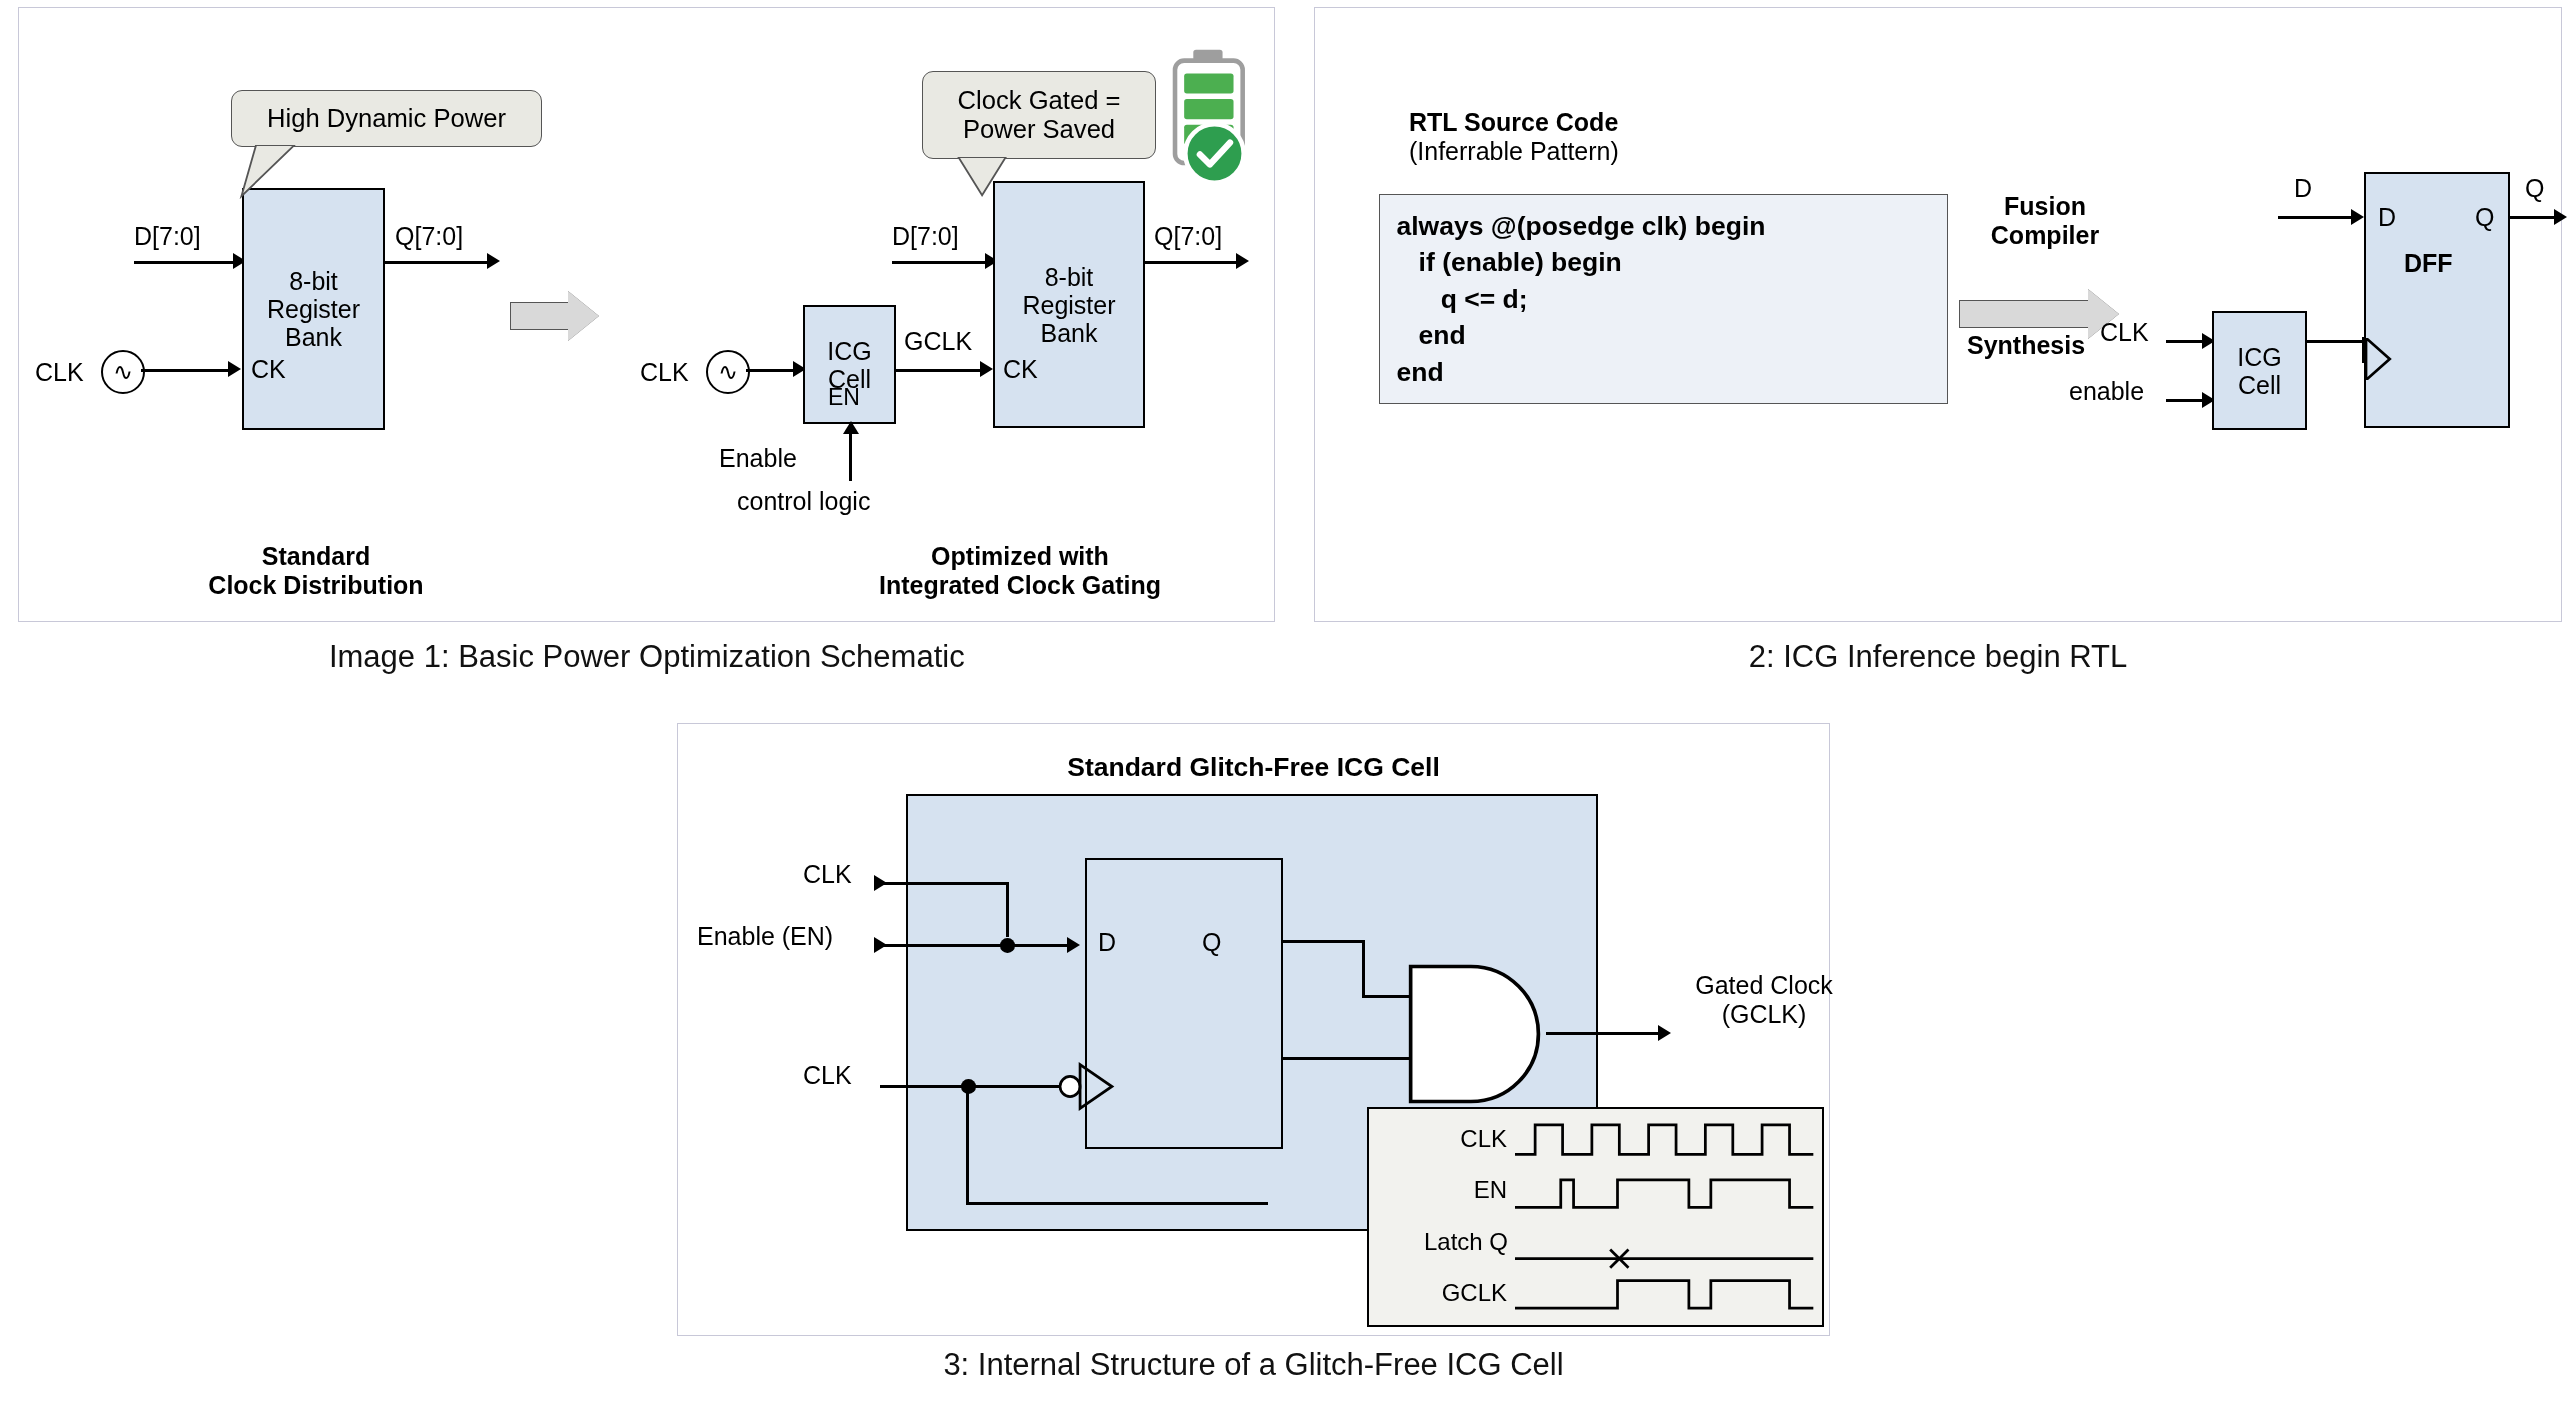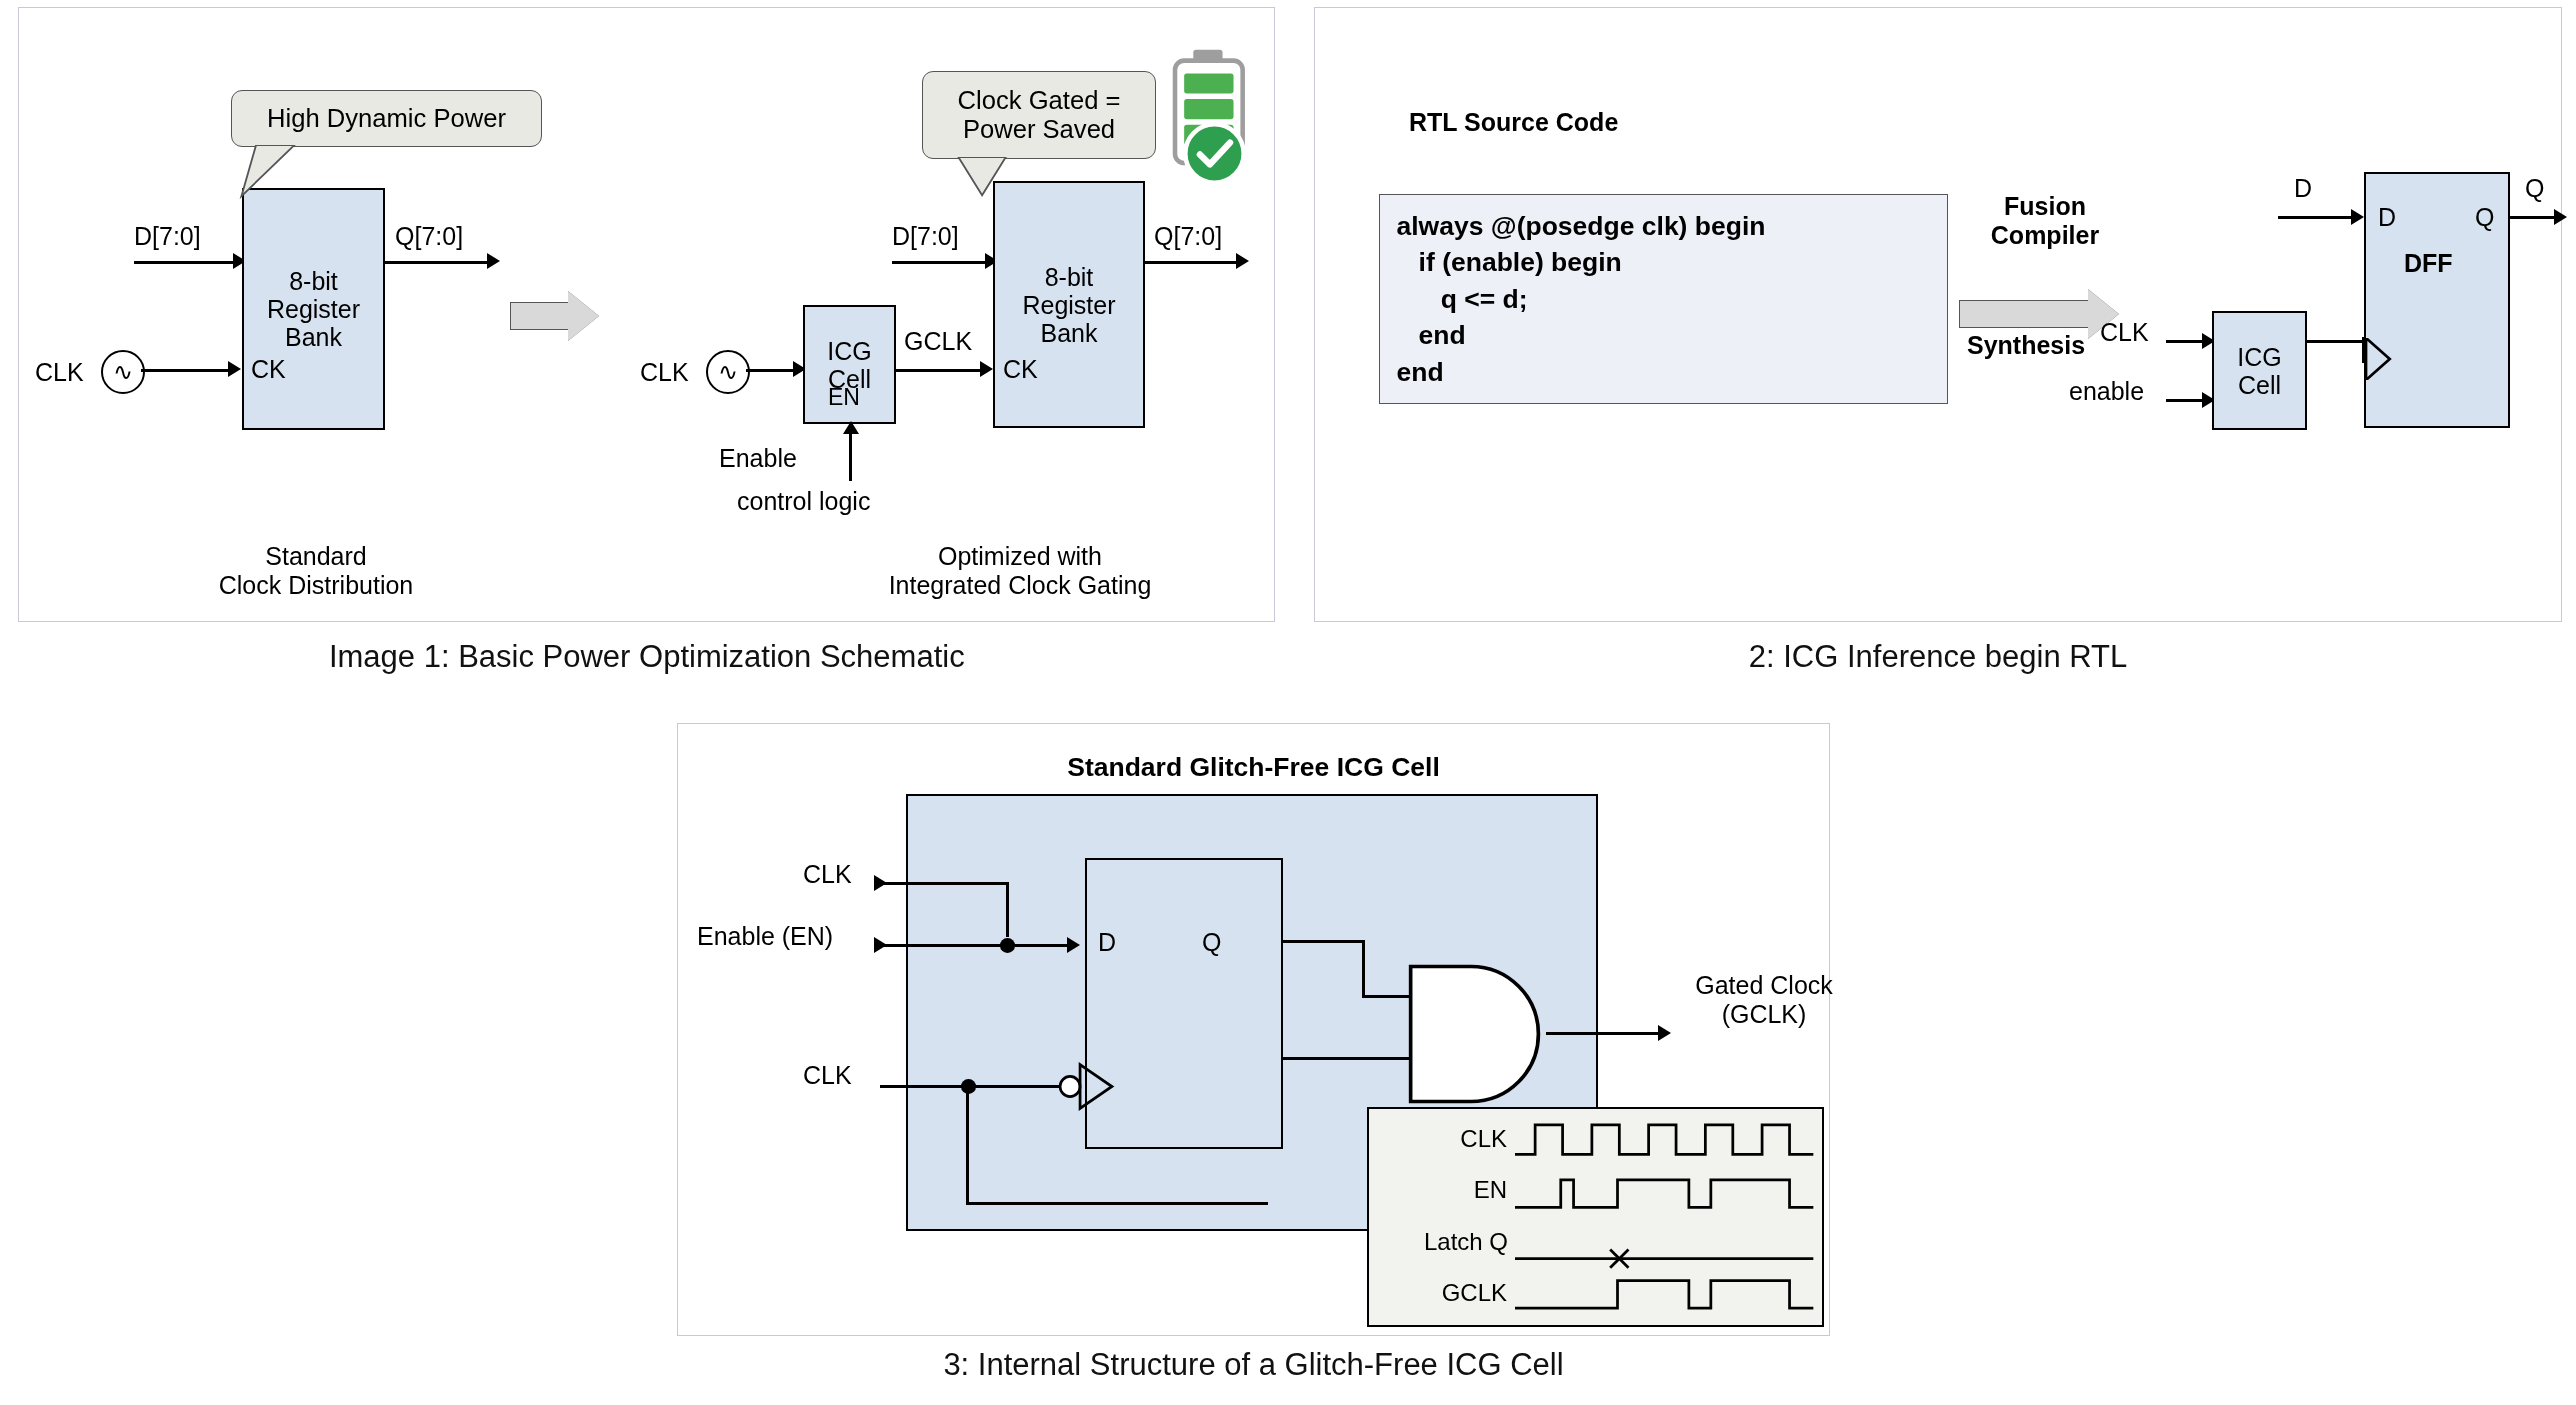--- a/index.html
+++ b/index.html
@@ -44,21 +44,21 @@
     justify-content: center;
     font-size: 25px;
     line-height: 1.12;
     text-align: center;
   }
   .lbl {
     position: absolute;
     font-size: 25px;
     white-space: nowrap;
   }
-  .lbl.b { font-weight: normal; }
+  .lbl.b { font-weight: bold; }
   .lbl.c { text-align: center; }
   .wire {
     position: absolute;
     background: #000000;
   }
   .hw { height: 2.7px; }
   .vw { width: 2.7px; }
   .arrowR {
     position: absolute;
     width: 0; height: 0;
@@ -250,20 +250,21 @@
     <div>Optimized with</div>
     <div>Integrated Clock Gating</div>
   </div>
 
   <div class="caption" style="left:18.3px; top:639px; width:1257px;">Image 1: Basic Power Optimization Schematic</div>
 
   <div class="panel" style="left:1314px; top:7.3px; width:1248px; height:615px;"></div>
 
   <div class="lbl b c" style="left:1409px; top:108px; width:512px; text-align:left; font-weight:bold;">
     <div>RTL Source Code</div>
+    <div style="font-weight:normal;">(Inferrable Pattern)</div>
   </div>
 
   <div class="codebox" style="left:1379px; top:194px; width:569px; height:210px;">always @(posedge clk) begin
    if (enable) begin
       q &lt;= d;
    end
 end</div>
 
   <div class="lbl b c" style="left:1958px; top:192px; width:174px; text-align:center; font-weight:bold;">
     <div>Fusion</div>

